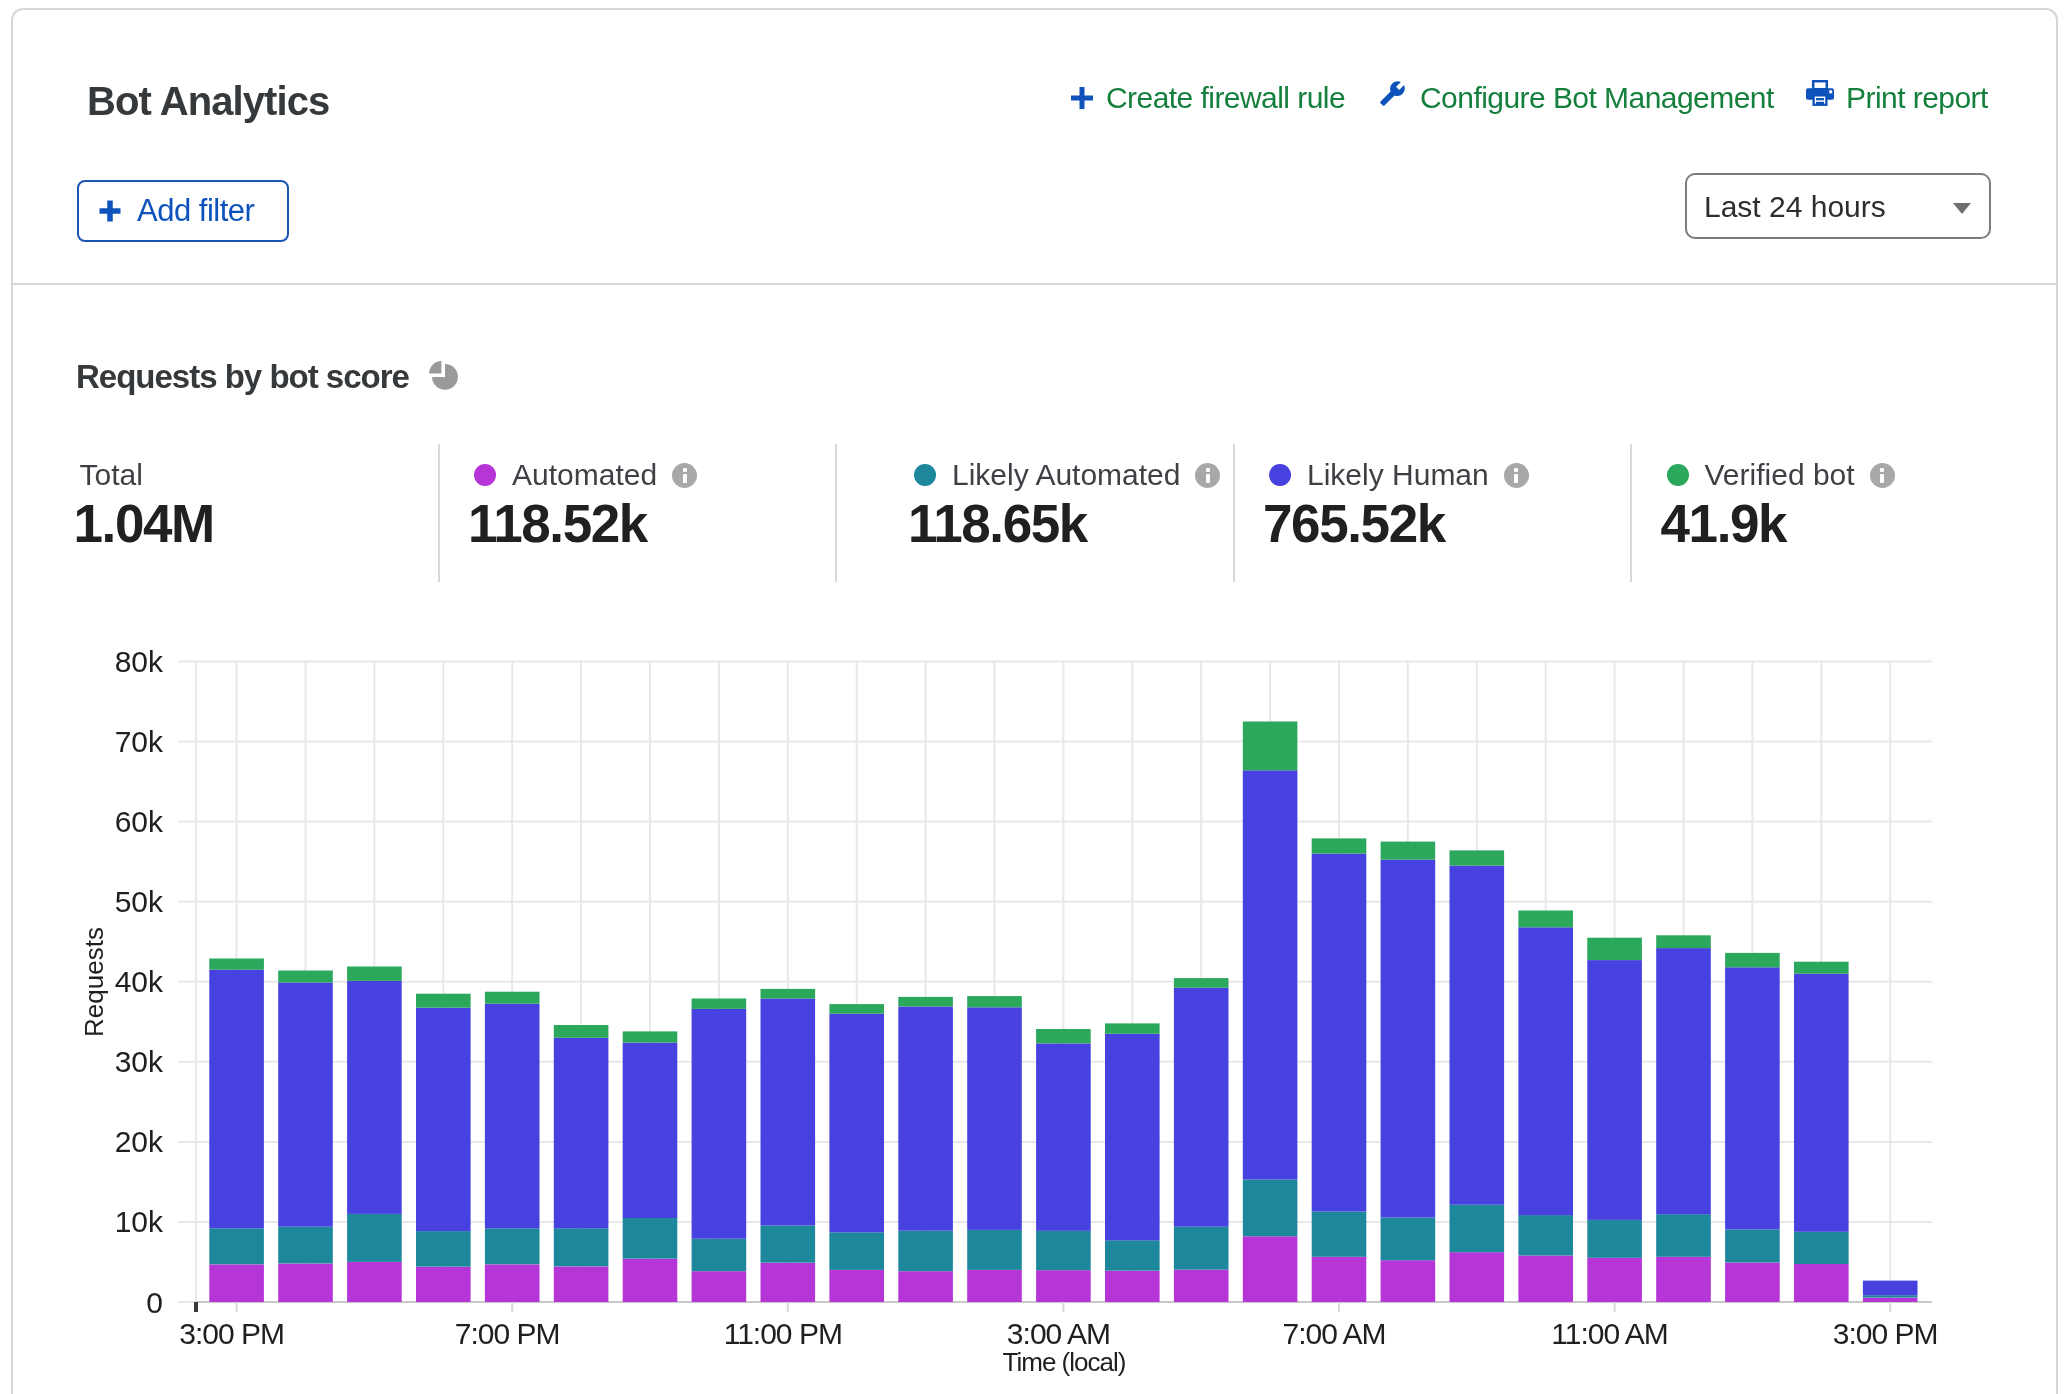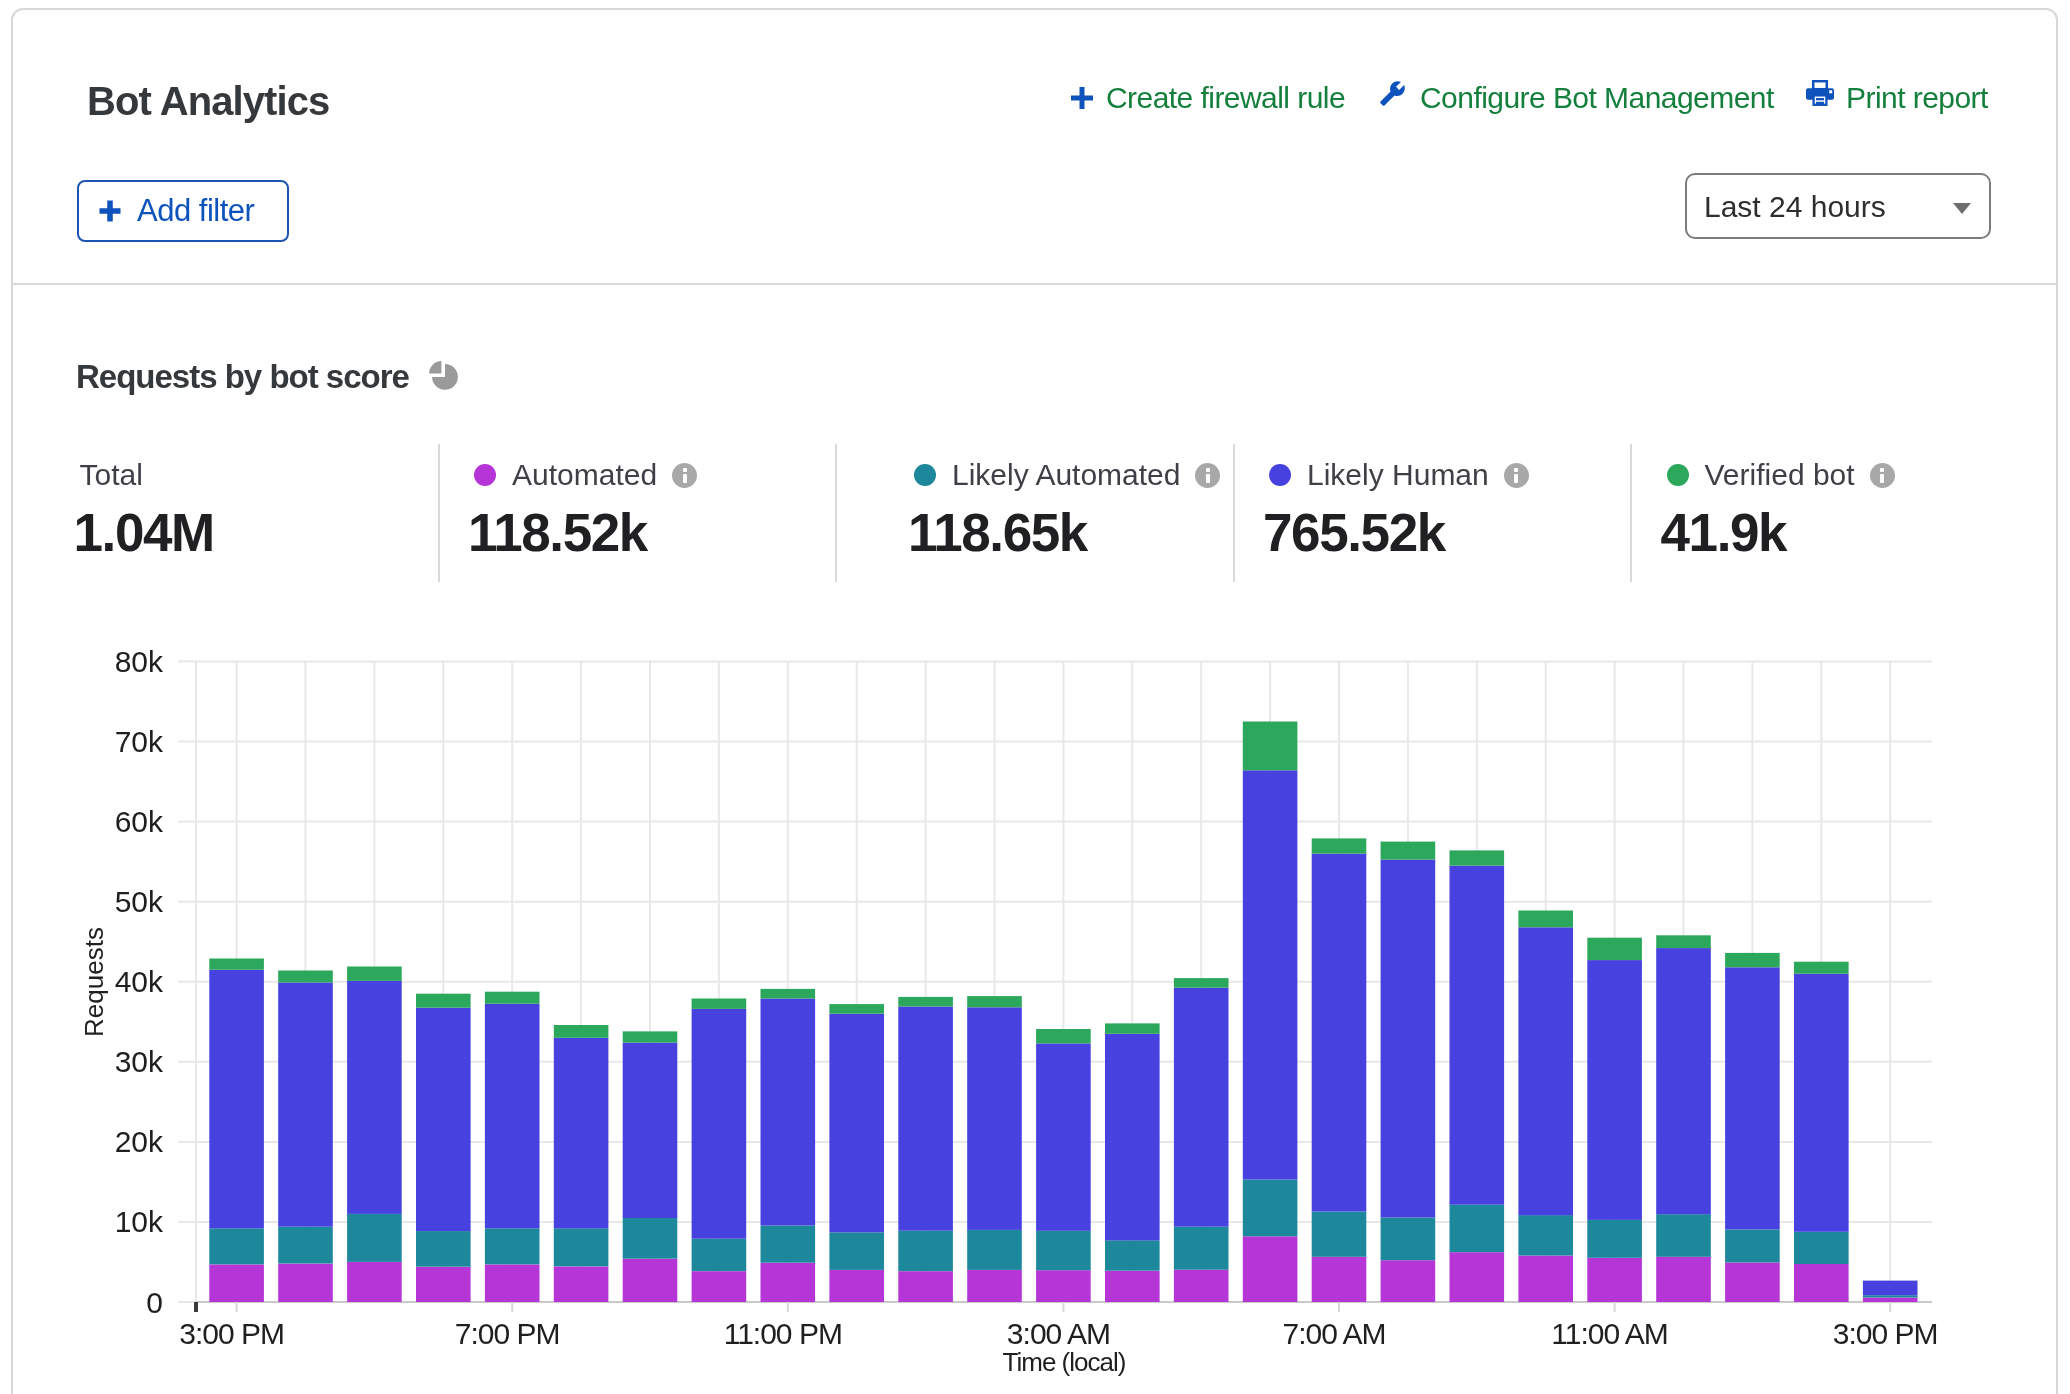--- a/index.html
+++ b/index.html
@@ -13,21 +13,21 @@
 #dropdown { left:1685px; top:173px; width:306px; height:66px; border:2px solid #7c7c7c; border-radius:10px; display:flex; align-items:center; color:#2e2e2e; font-size:30px; padding-left:17px; padding-top:2px; }
 #caret { position:absolute; right:18px; top:28px; width:0; height:0; border-left:9px solid transparent; border-right:9px solid transparent; border-top:11px solid #6e6e6e; }
 #sec-title { left:76px; top:358px; font-size:33px; font-weight:700; color:#36393b; letter-spacing:-1px; }
 .stat { position:absolute; top:457px; }
 .stat-label { display:flex; align-items:center; height:36px; }
 .dot { width:22px; height:22px; border-radius:50%; margin-right:16px; display:inline-block; }
 .lbl { font-size:30px; color:#3f3f46; }
 .info { width:25px; height:25px; border-radius:50%; background:#a8a8a8; position:relative; display:inline-block; margin-left:15px; }
 .info i { position:absolute; left:50%; top:5px; width:4px; height:4px; margin-left:-2px; background:#fff; border-radius:1px; }
 .info b { position:absolute; left:50%; top:11px; width:4px; height:9px; margin-left:-2px; background:#fff; border-radius:1px; }
-.stat-value { font-size:53px; font-weight:700; color:#202023; margin-top:9px; letter-spacing:-1.4px; margin-left:-6px; }
+.stat-value { font-size:53px; font-weight:700; color:#202023; margin-top:0; letter-spacing:-1.4px; margin-left:-6px; }
 .vdiv { position:absolute; top:444px; width:2px; height:138px; background:#d9d9d9; }
 svg { position:absolute; left:0; top:0; }
 </style>
 </head>
 <body>
 <div id="card"></div>
 <div id="hdr-divider"></div>
 <div class="abs" id="title">Bot Analytics</div>
 
 <div class="abs toplink" style="left:1069px;">

